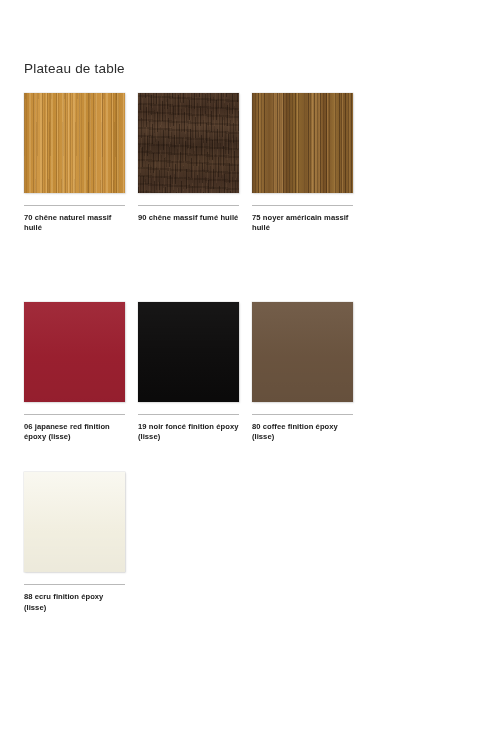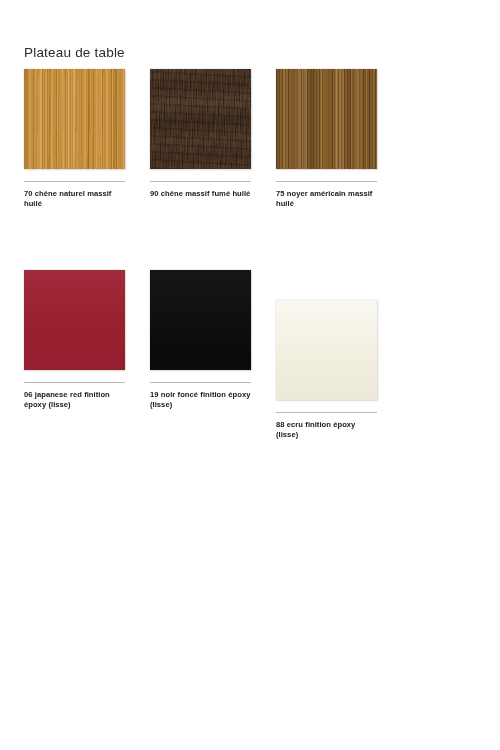--- a/index.html
+++ b/index.html
@@ -14,21 +14,21 @@
     font-family: "Liberation Sans", sans-serif;
     -webkit-font-smoothing: antialiased;
     overflow: hidden;
   }
 
   .page {
     position: relative;
     width: 487px;
     height: 750px;
     box-sizing: border-box;
-    padding: 0 24px;
+    padding: 16px 24px;
   }
 
   
   .section {
     position: relative;
   }
   .section-title {
     font-size: 13.5px;
     font-weight: 300;
     letter-spacing: 0.015em;
@@ -39,22 +39,22 @@
     white-space: nowrap;
   }
 
   .sec-plateau { padding-top: 46px; }
   .sec-pietement { padding-top: 52px; }
 
   
   .swatch-grid {
     display: flex;
     flex-wrap: wrap;
-    gap: 12px;
-    margin-top: 9px;
+    gap: 0;
+    margin-top: 17px;
   }
   .swatch-cell {
     width: 101px;
     margin-right: 13px;
     margin-bottom: 0;
   }
   .swatch-cell:nth-child(4n) { margin-right: 0; }
 
   .swatch-chip {
     width: 101px;
@@ -205,20 +205,24 @@
         <span class="swatch-chip tex-japanese-red"></span>
         <div class="swatch-caption">06 japanese red finition époxy (lisse)</div>
       </div>
 
       <div class="swatch-cell">
         <span class="swatch-chip tex-noir-fonce"></span>
         <div class="swatch-caption">19 noir foncé finition époxy (lisse)</div>
       </div>
 
 
+      <div class="swatch-cell">
+        <span class="swatch-chip tex-coffee"></span>
+        <div class="swatch-caption">80 coffee finition époxy (lisse)</div>
+      </div>
 
       <div class="swatch-cell" style="margin-top:30px;">
         <span class="swatch-chip tex-ecru"></span>
         <div class="swatch-caption">88 ecru finition époxy (lisse)</div>
       </div>
 
     </div>
   </section>
 
 </div>

